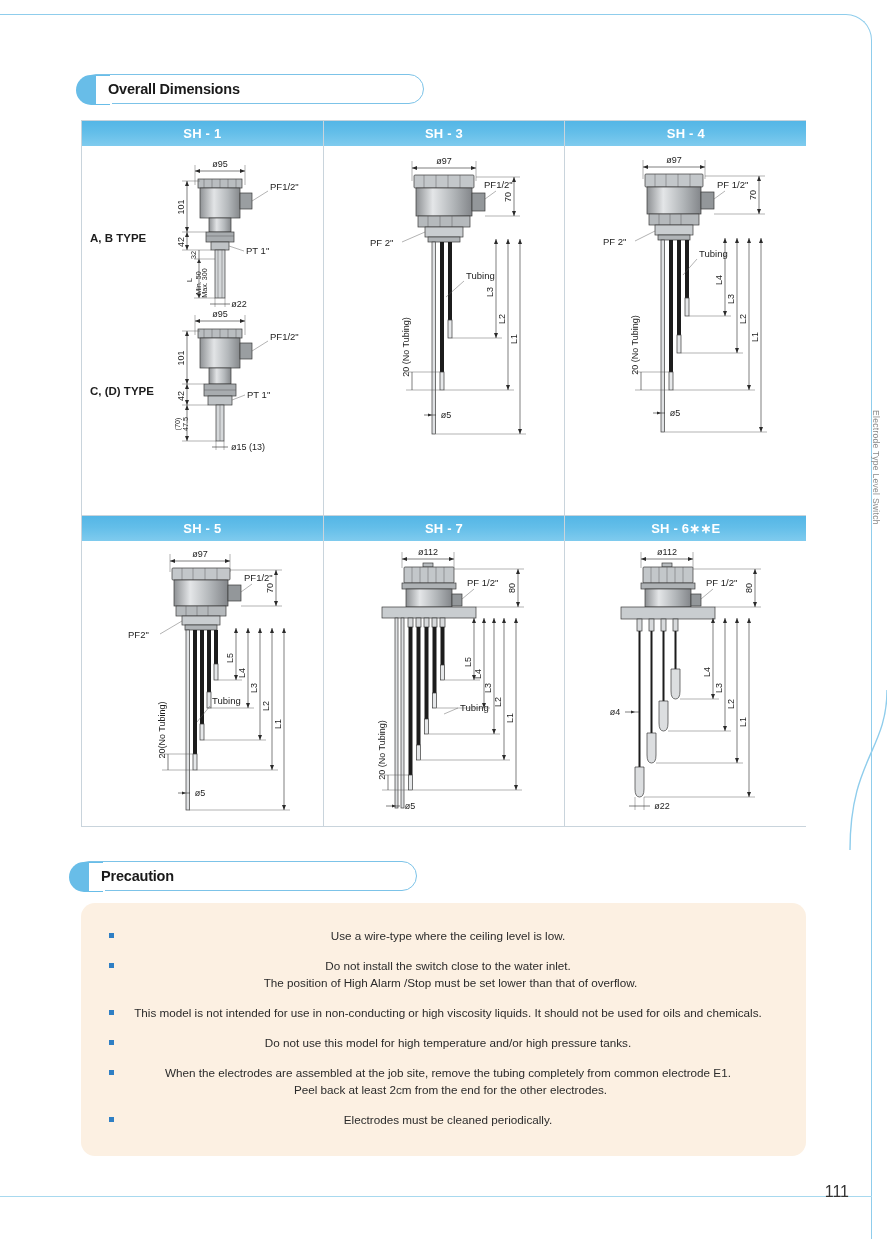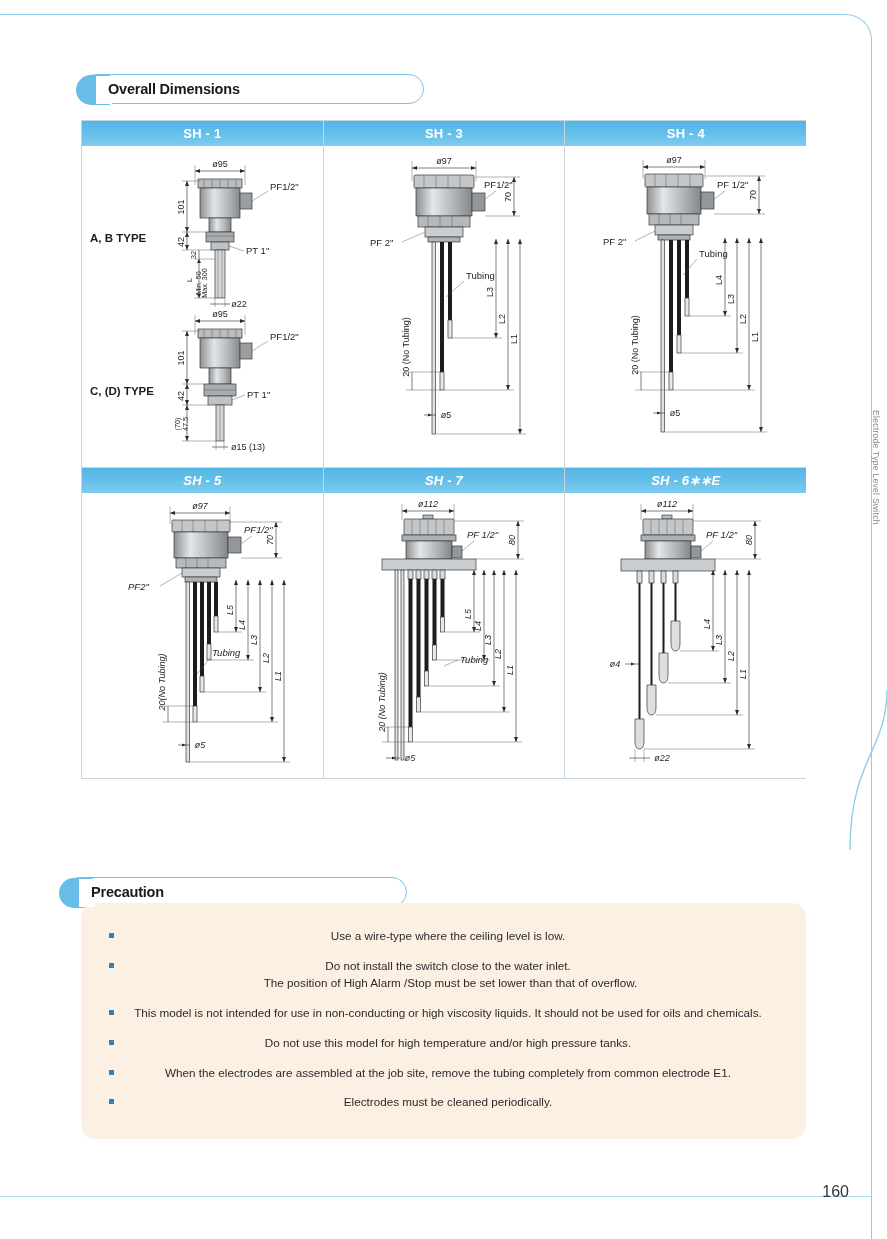--- a/index.html
+++ b/index.html
@@ -114,27 +114,27 @@
     color: #fff;
     font-size: 13px;
     font-weight: bold;
     display: flex;
     align-items: center;
     justify-content: center;
     letter-spacing: 0.2px;
     border-bottom: 1px solid #fff;
   }
   .cell-body {
-    height: 320px;
+    height: 368px;
     position: relative;
     background: #fff;
     overflow: hidden;
   }
   .row2 .cell-body { height: 284px; }
-  .row2 { border-top: 1px solid #c9d4dc; font-style: italic; }
+  .row2 { border-top: 1px solid #c9d4dc; }
   .cell-body svg { display: block; }
 
   
   .prec-box {
     position: absolute;
     left: 81px; top: 903px;
     width: 725px;
     background: #fcf0e2;
     border-radius: 14px;
     padding: 24px 30px 22px 28px;
@@ -783,21 +783,21 @@
             <line class="ln-thin" x1="70" y1="255" x2="70" y2="268"></line>
             <line class="ln-thin" x1="79" y1="255" x2="79" y2="268"></line>
             <line class="ln" x1="64" y1="264" x2="85" y2="264"></line>
             <text class="dim" x="97" y="267" text-anchor="middle">ø22</text>
           </svg>
         </div>
       </div>
     </div>
   </div>
 
-  <div class="sec-head" style="left:64px; top:861px;margin-top:16px;">
+  <div class="sec-head" style="left:74px; top:861px;">
     <div class="pill" style="width:343px;">
       <div class="pill-mask"></div>
       <span class="pill-label">Precaution</span>
     </div>
   </div>
 
   <div class="prec-box">
     <div class="prec-item">
       <span class="bullet"></span>
       <span class="prec-text"><span>Use a wire-type where the ceiling level is low.</span></span>
@@ -814,23 +814,24 @@
       <span class="prec-text"><span>This model is not intended for use in non-conducting or high viscosity liquids. It should not be used for oils and chemicals.</span></span>
     </div>
     <div class="prec-item">
       <span class="bullet"></span>
       <span class="prec-text"><span>Do not use this model for high temperature and/or high pressure tanks.</span></span>
     </div>
     <div class="prec-item">
       <span class="bullet"></span>
       <span class="prec-text">
         <span>When the electrodes are assembled at the job site, remove the tubing completely from common electrode E1.</span>
+        <span class="sub">Peel back at least 2cm from the end for the other electrodes.</span>
       </span>
     </div>
     <div class="prec-item">
       <span class="bullet"></span>
       <span class="prec-text"><span>Electrodes must be cleaned periodically.</span></span>
     </div>
   </div>
 
-  <div class="page-num">160</div>
+  <div class="page-num">111</div>
 
 </div>
 
 </body></html>

